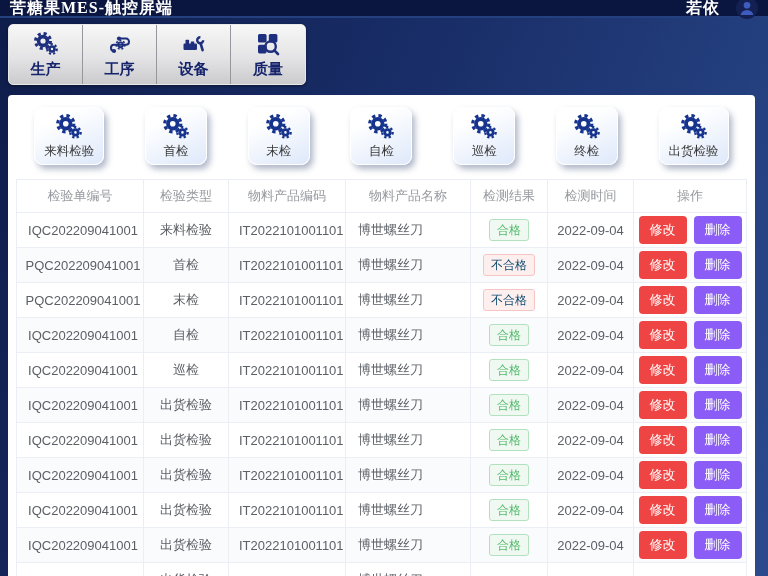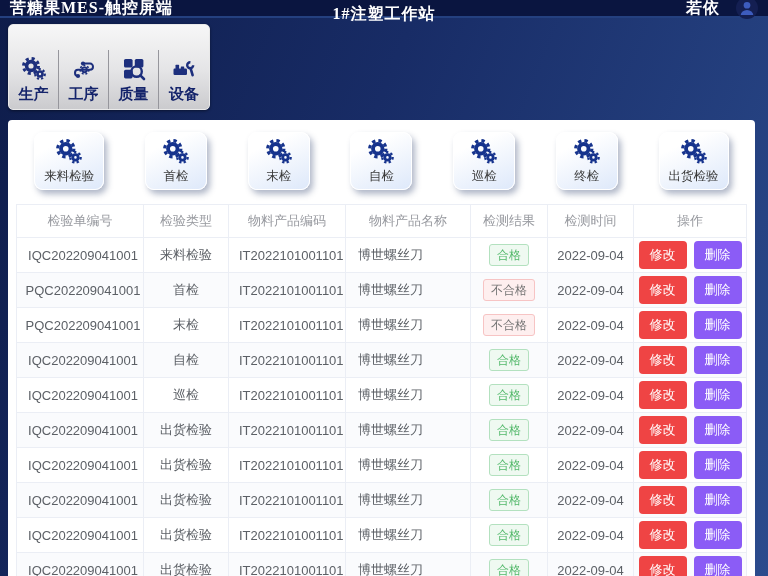--- a/index.html
+++ b/index.html
@@ -29,25 +29,25 @@
   }
   .avatar svg { width:20px; height:20px; color:#3d5cbe; }
   
   .toolbar {
     display:inline-flex; margin:6px 0 0 8px;
     background:linear-gradient(180deg,#f7f7f7 0%,#e4e4e6 55%,#cbcbce 100%);
     border:1px solid #e9e9e9; border-radius:5px;
     box-shadow:0 1px 3px rgba(0,0,0,.45); overflow:hidden;
   }
   .tb-item {
-    width:50px; height:59px; border:none; background:transparent;
+    width:74px; height:59px; border:none; background:transparent;
     border-right:1px solid #96969c; cursor:pointer;
     display:flex; flex-direction:column; align-items:center; justify-content:center; gap:3px;
     font-family:"Liberation Sans", sans-serif;
-    font-size:15px; font-weight:bold; color:#15246b;margin-top:25px;
+    font-size:15px; font-weight:bold; color:#15246b;
   }
   .tb-item:last-child { border-right:none; }
   .tb-item svg { width:26px; height:26px; color:#1d2f7d; }
   
   .panel {
     margin:10px 13px 0 8px; background:#fff; border-radius:4px 4px 0 0;
     height:600px; overflow:hidden;
   }
   .tabs {
     display:flex; justify-content:space-around; align-items:flex-start;
@@ -80,21 +80,21 @@
   }
   tr:nth-child(even) td { background:#fafbfd; }
   td.c-left  { text-align:center; padding-left:6px; }
   td.c-code  { text-align:left; padding-left:10px; }
   td.c-name  { text-align:left; padding-left:12px; }
   .badge {
     display:inline-block; padding:3px 7px; font-size:12px;
     border-radius:3px; line-height:1.2;
   }
   .badge.pass { color:#52b86a; background:#eff9f1; border:1px solid #b3e1bf; }
-  .badge.fail { color:#737373; background:#feefef; border:1px solid #f7c4c4; }
+  .badge.fail { color:#0c4a6e; background:#feefef; border:1px solid #f7c4c4; }
   .actions { display:flex; justify-content:center; gap:7px; }
   .btn { border:none; border-radius:4px; color:#fff; font-size:13px;
          padding:5px 11px; cursor:pointer; font-family:"Liberation Sans",sans-serif; }
   .btn-edit { background:#ef4444; }
   .btn-del  { background:#8b5cf6; }
 </style>
 </head>
 <body>
 
 
@@ -140,21 +140,20 @@
     <symbol id="person-icon" viewBox="0 0 24 24">
       <circle cx="12" cy="8.7" r="4" fill="currentColor"></circle>
       <path d="M4.5 20.5 a7.5 6.2 0 0 1 15 0 z" fill="currentColor"></path>
     </symbol>
   </defs>
 </svg>
 
 
 <header class="topbar">
   <div class="t-title">苦糖果MES-触控屏端</div>
-  <div class="t-title t-center">1#注塑工作站</div>
   <div class="t-user">
     <span class="t-title">若依</span>
     <span class="avatar">
       <svg>
           <use href="#person-icon"></use>
         </svg>
     </span>
   </div>
 </header>
 
@@ -167,29 +166,29 @@
       <span>生产</span>
     </button>
     <button class="tb-item">
       <svg>
         <use href="#route-icon"></use>
       </svg>
       <span>工序</span>
     </button>
     <button class="tb-item">
       <svg>
+        <use href="#equipment-icon"></use>
+      </svg>
+      <span>设备</span>
+    </button>
+    <button class="tb-item">
+      <svg>
         <use href="#quality-search-icon"></use>
       </svg>
       <span>质量</span>
-    </button>
-    <button class="tb-item">
-      <svg>
-        <use href="#equipment-icon"></use>
-      </svg>
-      <span>设备</span>
     </button>
   </nav>
 
 
 <main class="panel">
   <div class="tabs" id="tabs">
       <button class="tab-btn">
         <svg>
           <use href="#gears-icon"></use>
         </svg>

